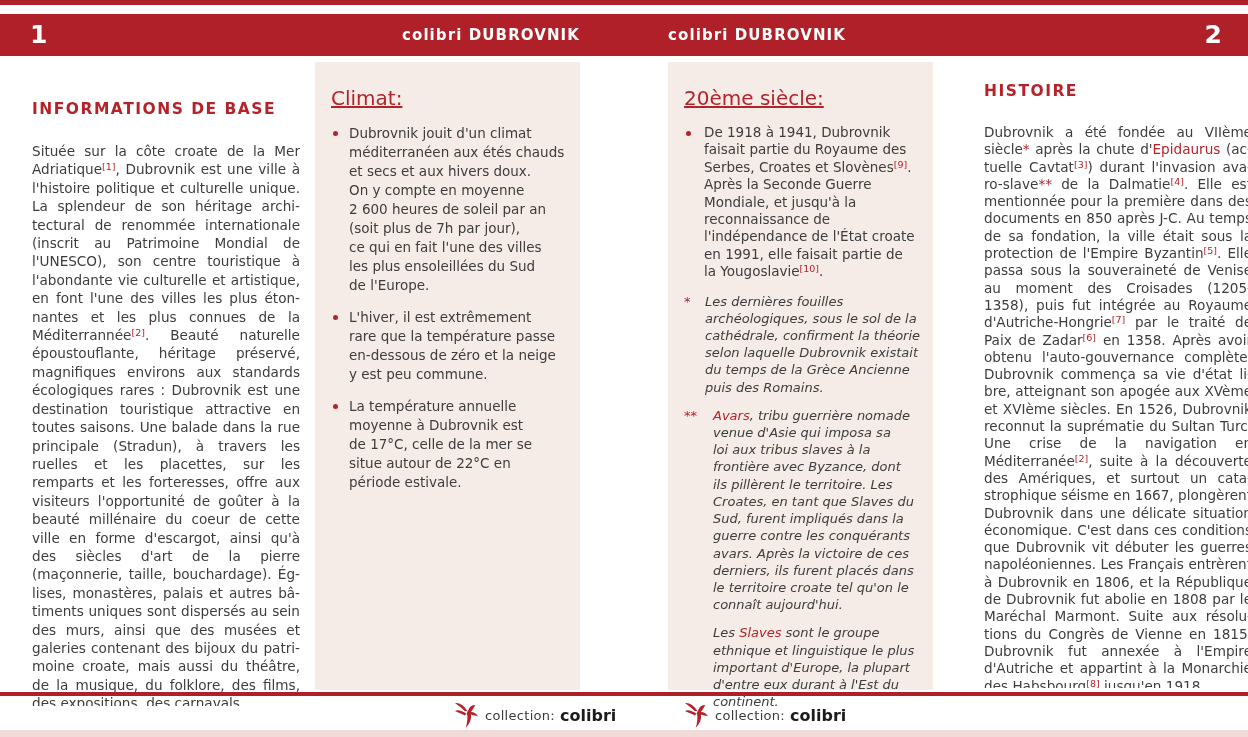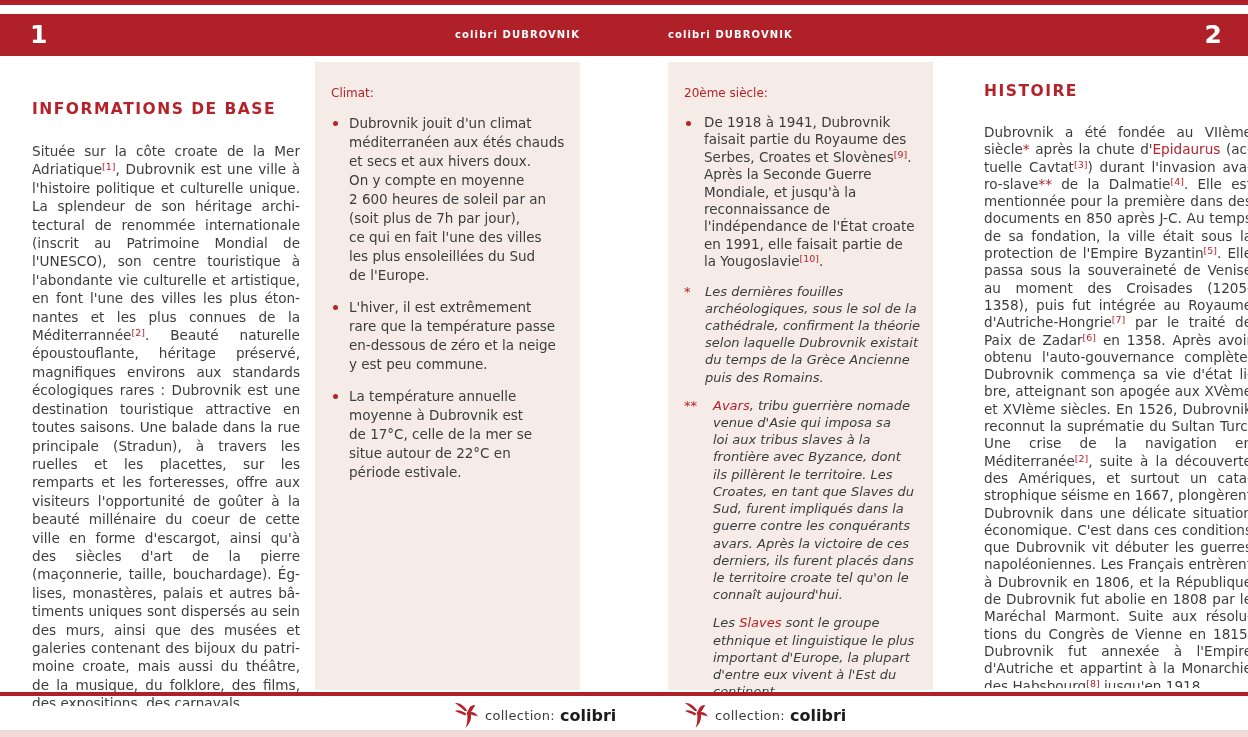--- a/index.html
+++ b/index.html
@@ -8,29 +8,29 @@
   }
   html,body{margin:0;padding:0;background:#fff;}
   .stage{position:relative;width:1248px;height:737px;background:#fff;overflow:hidden;
          font-family:"DejaVu Sans","Liberation Sans",sans-serif;color:var(--text);}
   
   .top-strip{position:absolute;left:0;top:0;width:100%;height:5px;background:var(--red);}
   .header-bar{position:absolute;left:0;top:14px;width:100%;height:42px;background:var(--red);}
   .page-num{position:absolute;top:0;height:42px;line-height:42px;color:#fff;font-weight:bold;font-size:25px;}
   .pn-left{left:30px;} .pn-right{right:26px;}
   .header-title{position:absolute;top:0;height:42px;line-height:42px;color:#fff;font-weight:bold;
-                font-size:10px;letter-spacing:1.1px;white-space:nowrap;}
+                font-size:15px;letter-spacing:1.1px;white-space:nowrap;}
   .ht-left{right:668px;} .ht-right{left:668px;}
   
   .panel{position:absolute;top:62px;height:628px;width:265px;background:var(--panel);}
   .panel-left{left:315px;} .panel-right{left:668px;}
   
   .col{position:absolute;}
   .heading-major{margin:0 0 24px 0;color:var(--accent);font-size:15.5px;font-weight:bold;letter-spacing:1.5px;}
-  .heading-minor{margin:0 0 14px 0;color:var(--accent);font-size:12px;font-weight:400;}
+  .heading-minor{margin:0 0 14px 0;color:var(--accent);font-size:20px;font-weight:400;text-decoration:underline;}
   .col-info{left:32px;top:100px;width:268px;height:606px;overflow:hidden;}
   .col-histoire{left:984px;top:82px;width:268px;height:606px;overflow:hidden;}
   .body-just{margin:0;font-size:13.6px;line-height:18.4px;text-align:justify;}
   .col-histoire .body-just{line-height:17.3px;}
   .col-climat{left:331px;top:86px;width:238px;}
   .col-siecle{left:684px;top:86px;width:242px;}
   ul.bullets{list-style:none;margin:0;padding:0;}
   ul.bullets li{position:relative;padding-left:18px;margin:9px 0 13px 0;font-size:13.5px;line-height:19px;}
   .col-siecle ul.bullets li{padding-left:20px;line-height:17.4px;margin-bottom:12px;}
   .dot{position:absolute;left:2px;top:7px;width:5px;height:5px;border-radius:50%;background:var(--accent);}
@@ -142,21 +142,21 @@
 guerre contre les conquérants
 avars. Après la victoire de ces
 derniers, ils furent placés dans
 le territoire croate tel qu'on le
 connaît aujourd'hui.</span></span>
     </div>
     <div class="footnote fn-cont">
       <span class="fn-text pre"><span>Les </span><span class="red">Slaves</span><span> sont le groupe
 ethnique et linguistique le plus
 important d'Europe, la plupart
-d'entre eux vivent à l'Est du
+d'entre eux durant à l'Est du
 continent.</span></span>
     </div>
   </section>
 
   <section class="col col-histoire">
     <h2 class="heading-major">HISTOIRE</h2>
     <p class="body-just"><span>Dubrovnik a été fondée au VIIème siècle</span><span class="red">*</span><span> après la chute d'</span><span class="red">Epidaurus</span><span> (ac­tuelle Cavtat</span><span class="sup">[3]</span><span>) durant l'invasion ava­ro-slave</span><span class="red">**</span><span> de la Dalmatie</span><span class="sup">[4]</span><span>. Elle est mentionnée pour la première dans des documents en 850 après J-C. Au temps de sa fondation, la ville était sous la protection de l'Empire Byzantin</span><span class="sup">[5]</span><span>. Elle passa sous la souveraineté de Venise au moment des Croisades (1205-1358), puis fut intégrée au Royaume d'Autriche-Hongrie</span><span class="sup">[7]</span><span> par le traité de Paix de Zadar</span><span class="sup">[6]</span><span> en 1358. Après avoir obtenu l'auto-gouvernance complète, Dubrovnik commença sa vie d'état li­bre, atteignant son apogée aux XVème et XVIème siècles. En 1526, Dubrovnik reconnut la suprématie du Sultan Turc. Une crise de la navigation en Méditerranée</span><span class="sup">[2]</span><span>, suite à la découverte des Amériques, et surtout un cata­strophique séisme en 1667, plongèrent Dubrovnik dans une délicate situation économique. C'est dans ces conditions que Dubrovnik vit débuter les guerres napoléoniennes. Les Français entrèrent à Dubrovnik en 1806, et la République de Dubrovnik fut abolie en 1808 par le Maréchal Marmont. Suite aux résolu­tions du Congrès de Vienne en 1815, Dubrovnik fut annexée à l'Empire d'Autriche et appartint à la Monarchie des Habsbourg</span><span class="sup">[8]</span><span> jusqu'en 1918.</span></p>
   </section>
 
   <div class="footer-rule"></div>

